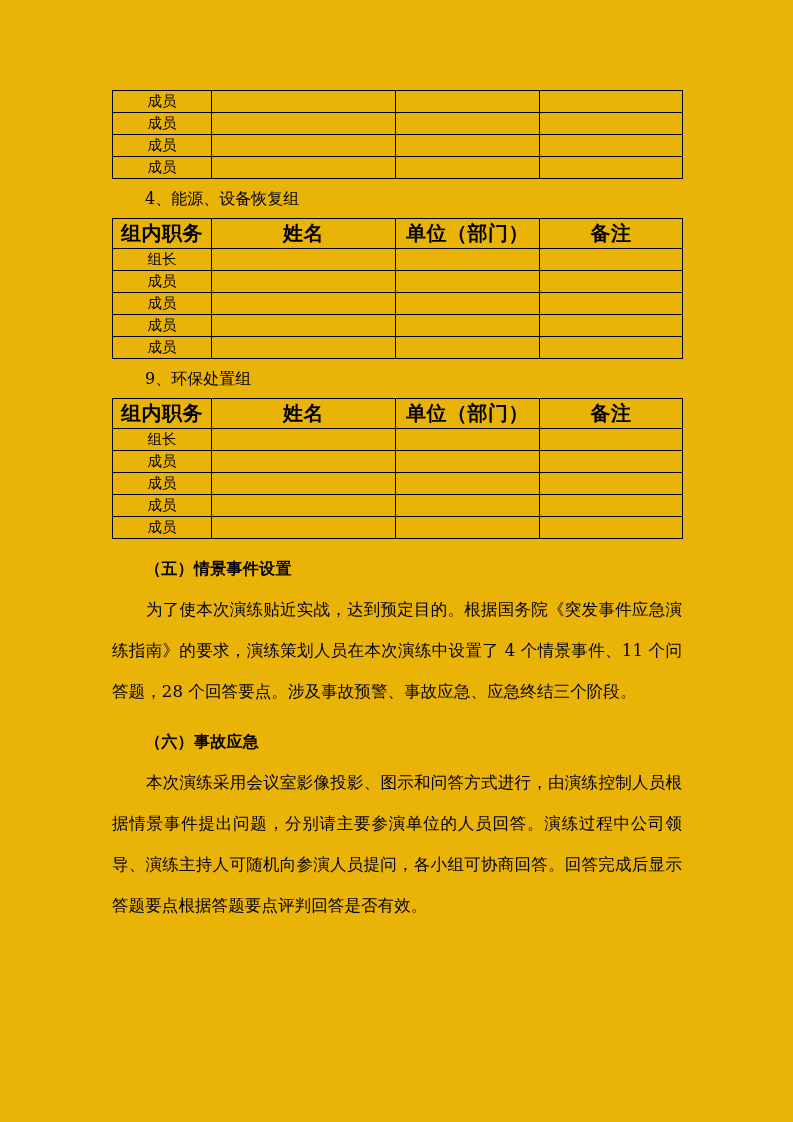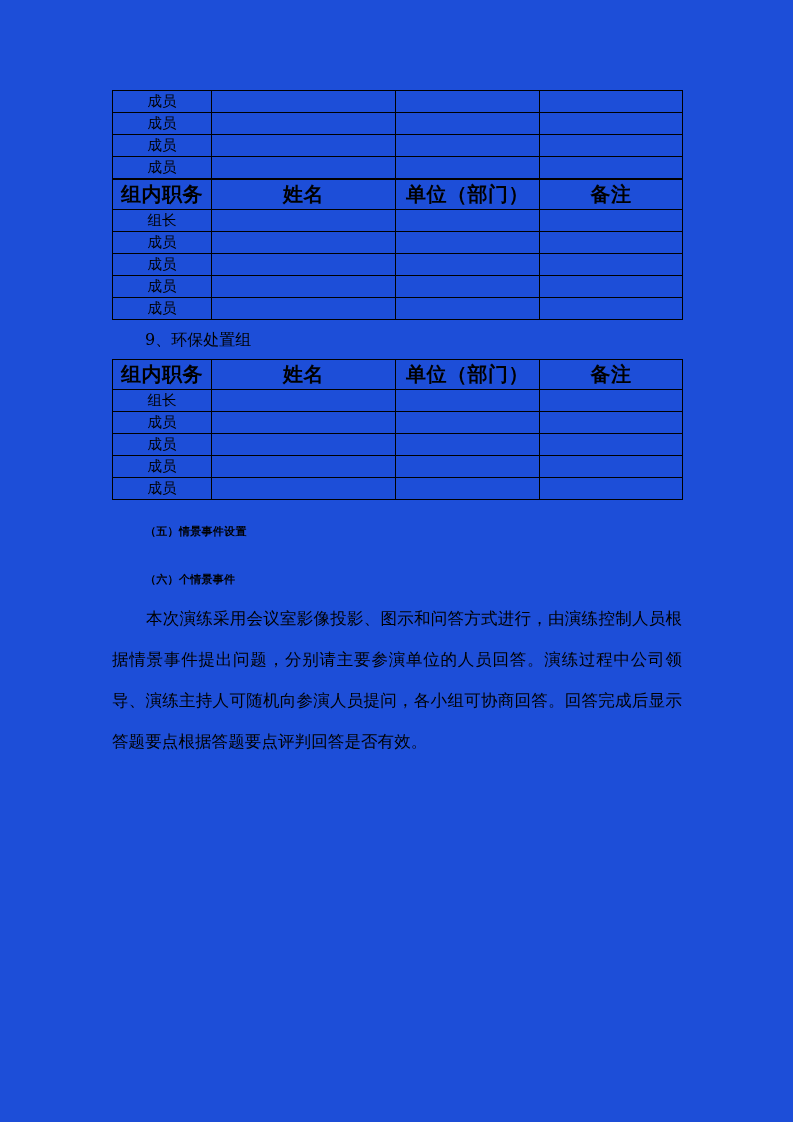--- a/index.html
+++ b/index.html
@@ -13,21 +13,21 @@
     position: relative;
     font-family: "DejaVu Serif", "Liberation Serif", serif;
     color: #000000;
     overflow: hidden;
   }
   .page {
     position: absolute;
     left: 0; top: 0;
     width: 793px;
     height: 1122px;
-    background: #1d4ed8;
+    background: #eab308;
   }
   .content {
     position: absolute;
     left: 112px;
     top: 90px;
     width: 570px;
   }
 
   
   table.roster {
@@ -70,23 +70,23 @@
     font-family: "DejaVu Serif", "Liberation Serif", serif;
     font-size: 16px;
     line-height: 30px;
     text-indent: 33px;
     margin: 5px 0 4px 0;
     white-space: nowrap;
   }
 
   
   .sec-heading {
-    font-family: Liberation Sans, sans-serif;
+    font-family: Liberation Mono, monospace;
     font-weight: bold;
-    font-size: 11px;
+    font-size: 16px;
     line-height: 34px;
     text-indent: 33px;
     margin: 14px 0 2px 0;
     letter-spacing: 0.3px;
     white-space: nowrap;
   }
 
   
   .body-para {
     font-family: "DejaVu Serif", "Liberation Serif", serif;
@@ -133,20 +133,21 @@
         </tr>
         <tr>
           <td class="role-cell">成员</td>
           <td></td>
           <td></td>
           <td></td>
         </tr>
       </tbody>
     </table>
 
+    <p class="group-label">4、能源、设备恢复组</p>
 
     <table class="roster">
       <colgroup>
         <col class="c-role">
           <col class="c-name">
           <col class="c-unit">
           <col class="c-note">
       </colgroup>
       <thead>
         <tr>
@@ -235,18 +236,19 @@
         <tr>
           <td class="role-cell">成员</td>
           <td></td>
           <td></td>
           <td></td>
         </tr>
       </tbody>
     </table>
 
     <h2 class="sec-heading">（五）情景事件设置</h2>
-
-    <h2 class="sec-heading">（六）个情景事件</h2>
+    <p class="body-para">为了使本次演练贴近实战，达到预定目的。根据国务院《突发事件应急演练指南》的要求，演练策划人员在本次演练中设置了 4 个情景事件、11 个问答题，28 个回答要点。涉及事故预警、事故应急、应急终结三个阶段。</p>
+
+    <h2 class="sec-heading">（六）事故应急</h2>
     <p class="body-para">本次演练采用会议室影像投影、图示和问答方式进行，由演练控制人员根据情景事件提出问题，分别请主要参演单位的人员回答。演练过程中公司领导、演练主持人可随机向参演人员提问，各小组可协商回答。回答完成后显示答题要点根据答题要点评判回答是否有效。</p>
 
   </div>
 </div>
 
 </body></html>

